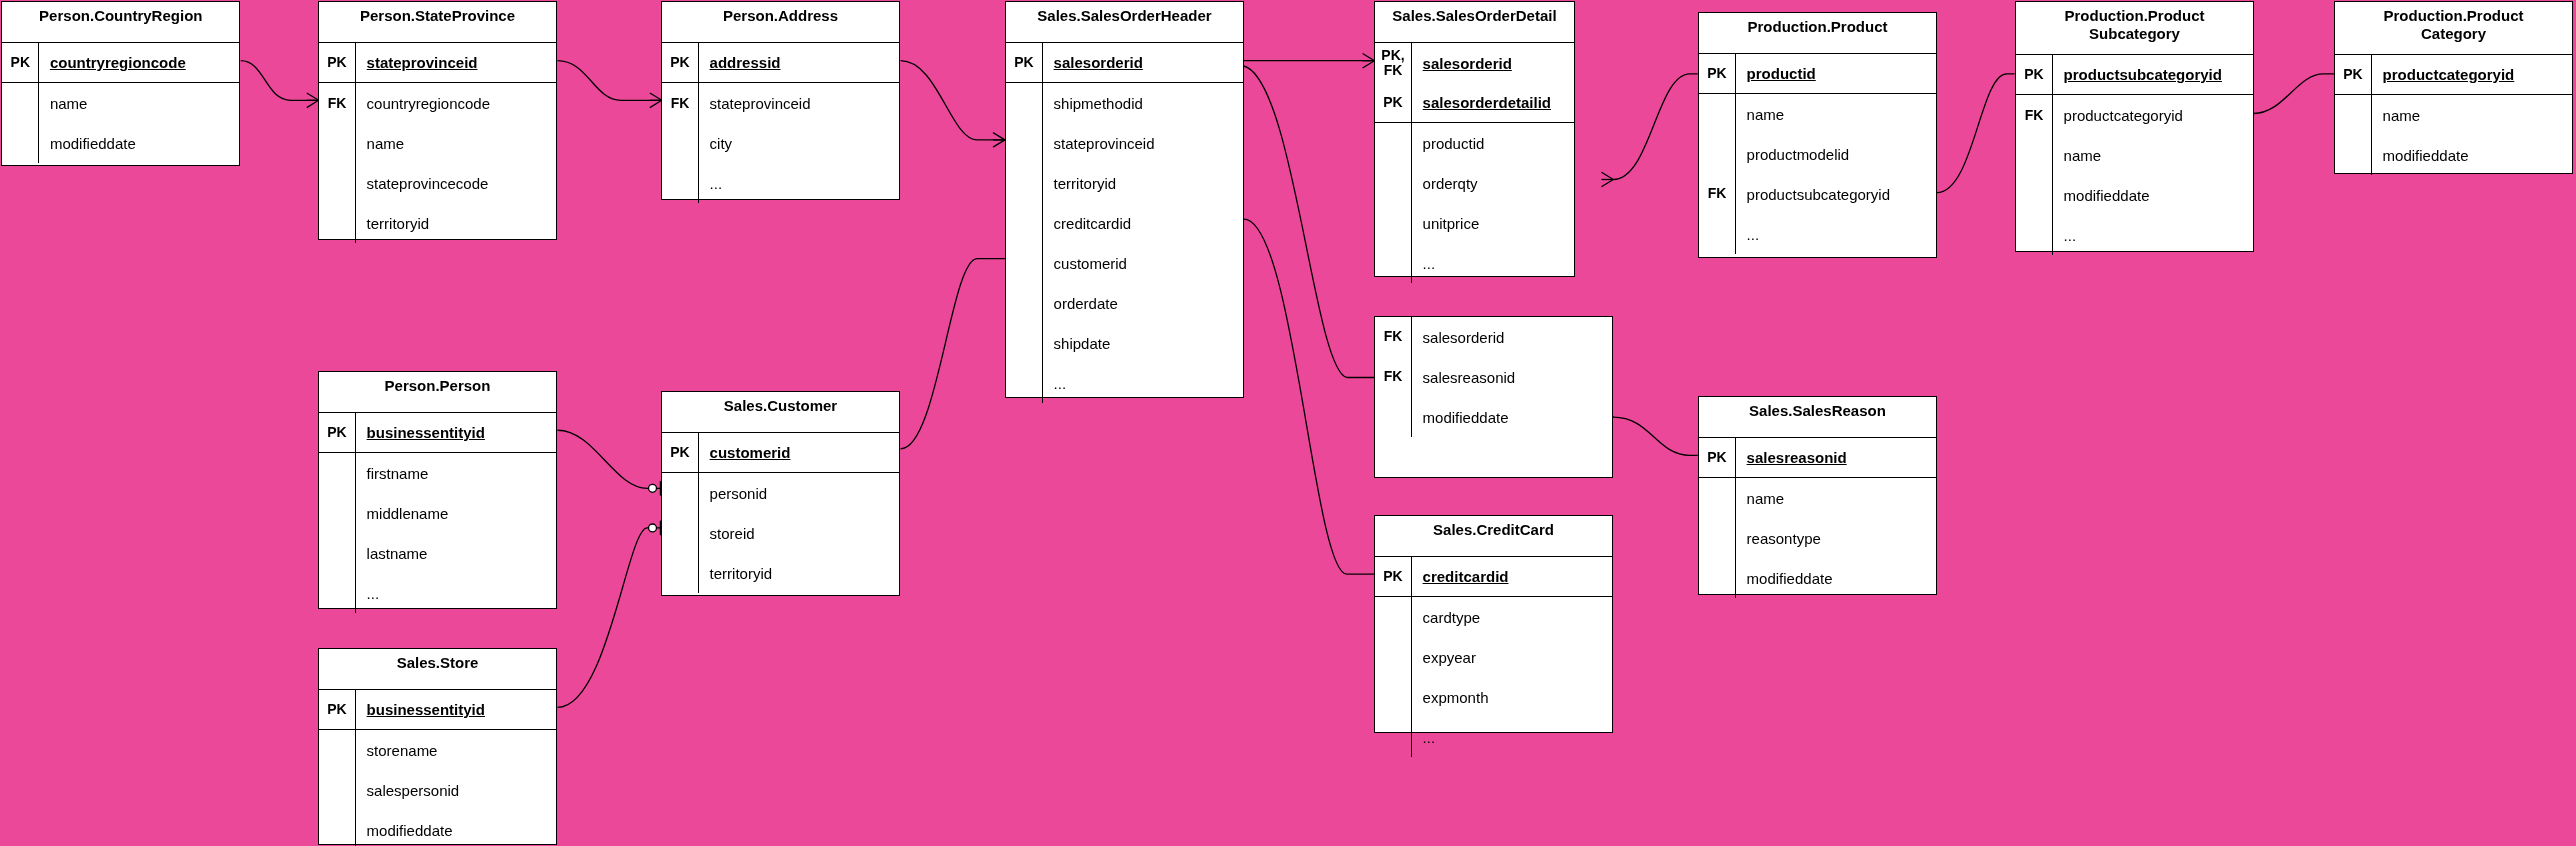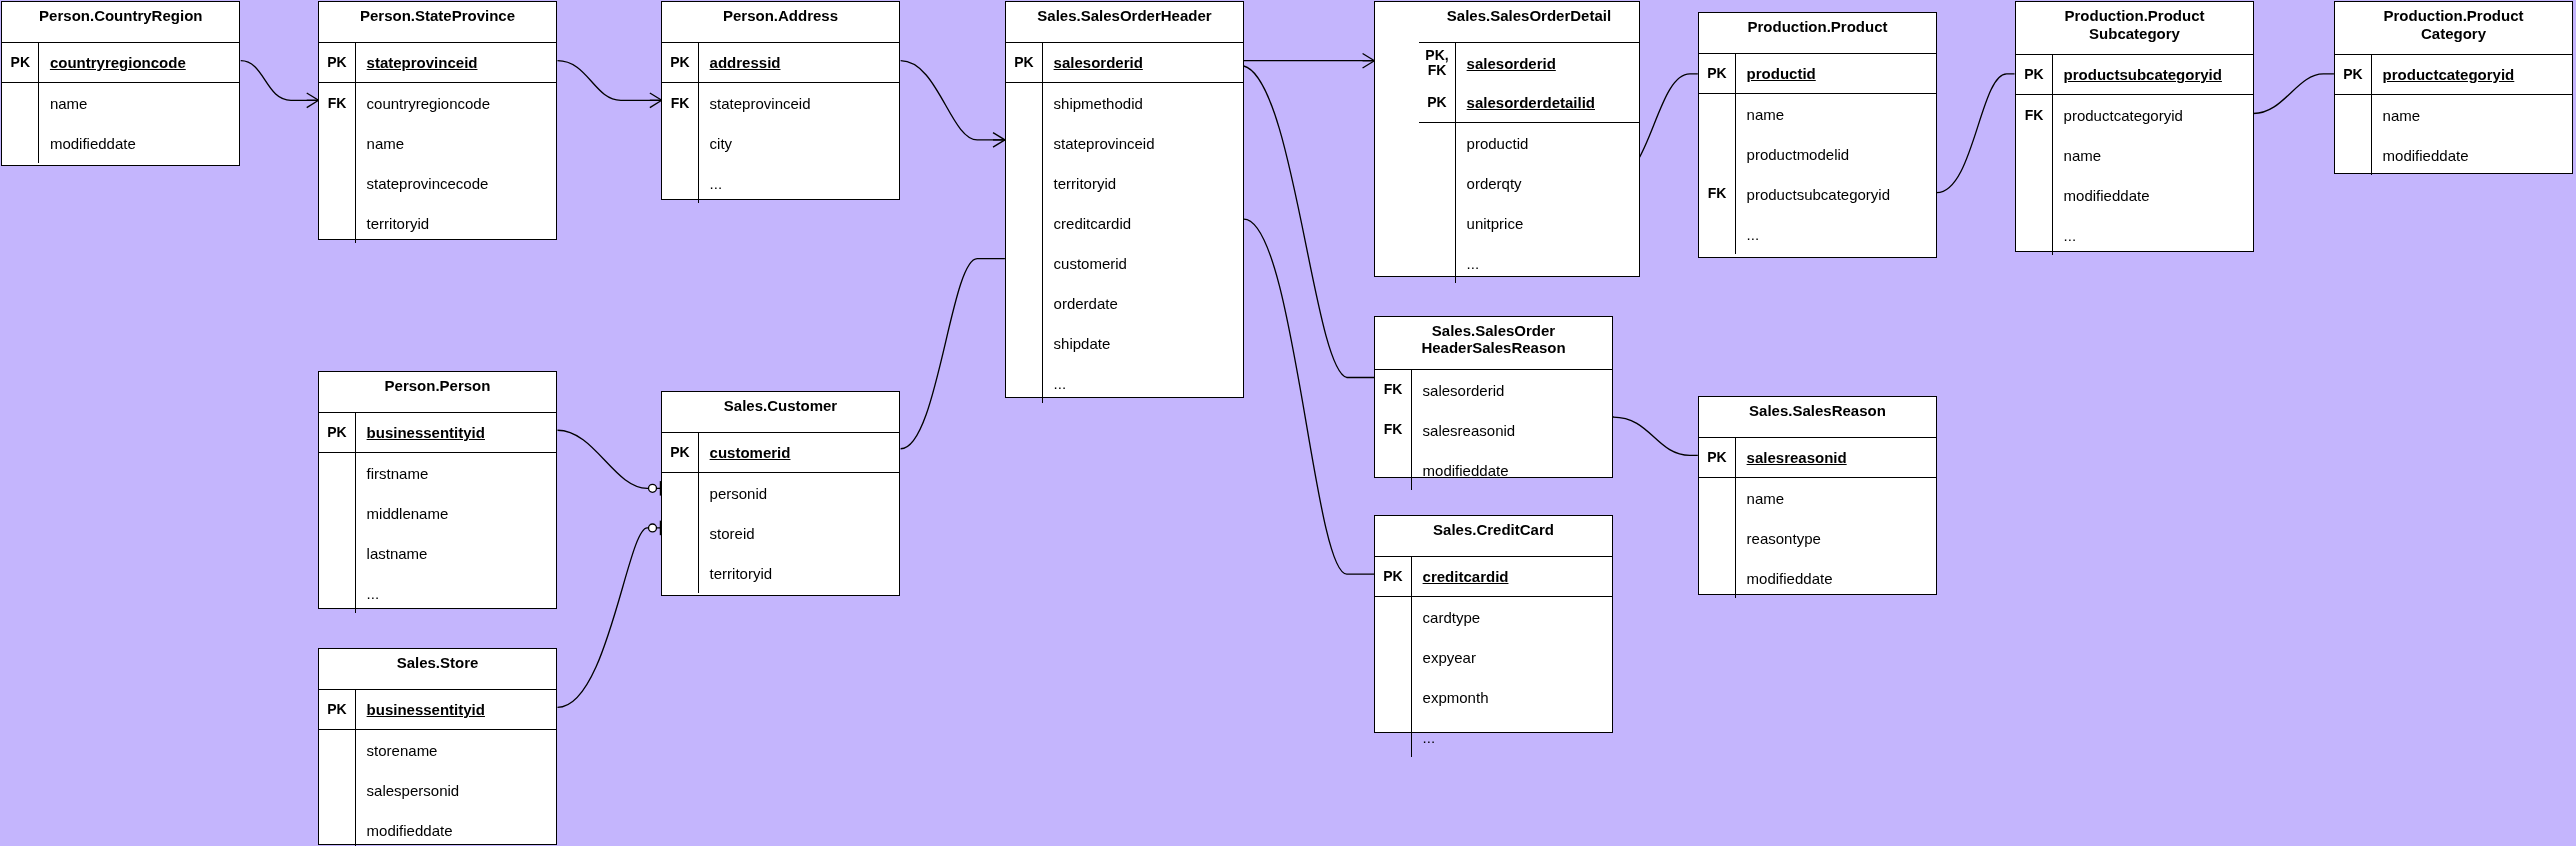--- a/index.html
+++ b/index.html
@@ -7,21 +7,21 @@
     padding: 0;
     background: #ffffff;
   }
   body {
     font-family: "Liberation Sans", sans-serif;
   }
   #canvas {
     position: relative;
     width: 2576px;
     height: 846px;
-    background: #c4b5fd;
+    background: #ec4899;
     overflow: hidden;
   }
   #edges {
     position: absolute;
     left: 0;
     top: 0;
     width: 2576px;
     height: 846px;
     pointer-events: none;
   }
@@ -253,21 +253,21 @@
         <div class="attr" style="height: 39px;">
           <div class="keycell blank"></div>
           <div class="namecell">shipdate</div>
         </div>
         <div class="attr" style="height: 39px;">
           <div class="keycell blank"></div>
           <div class="namecell">...</div>
         </div>
       </div>
     </div>
-    <div class="entity" style="left: 1374px; top: 1.3px; width: 266px; height: 276px; padding-left: 44px;">
+    <div class="entity" style="left: 1374px; top: 1.3px; width: 201px; height: 276px;">
       <div class="entity-title" style="height: 41px;">Sales.SalesOrderDetail</div>
       <div class="attr-list">
         <div class="attr pk" style="height: 39px;">
           <div class="keycell">PK,
 FK</div>
           <div class="namecell">salesorderid</div>
         </div>
         <div class="attr pk key-sep" style="height: 39px;">
           <div class="keycell">PK</div>
           <div class="namecell">salesorderdetailid</div>
@@ -353,22 +353,20 @@
           <div class="keycell blank"></div>
           <div class="namecell">name</div>
         </div>
         <div class="attr" style="height: 39px;">
           <div class="keycell blank"></div>
           <div class="namecell">modifieddate</div>
         </div>
       </div>
     </div>
     <div class="entity" style="left: 1374px; top: 316px; width: 239px; height: 162px;">
-      <div class="entity-title" style="height: 53px;">Sales.SalesOrder
-HeaderSalesReason</div>
       <div class="attr-list">
         <div class="attr" style="height: 36px;">
           <div class="keycell">FK</div>
           <div class="namecell">salesorderid</div>
         </div>
         <div class="attr" style="height: 36px;">
           <div class="keycell">FK</div>
           <div class="namecell">salesreasonid</div>
         </div>
         <div class="attr" style="height: 36px;">

